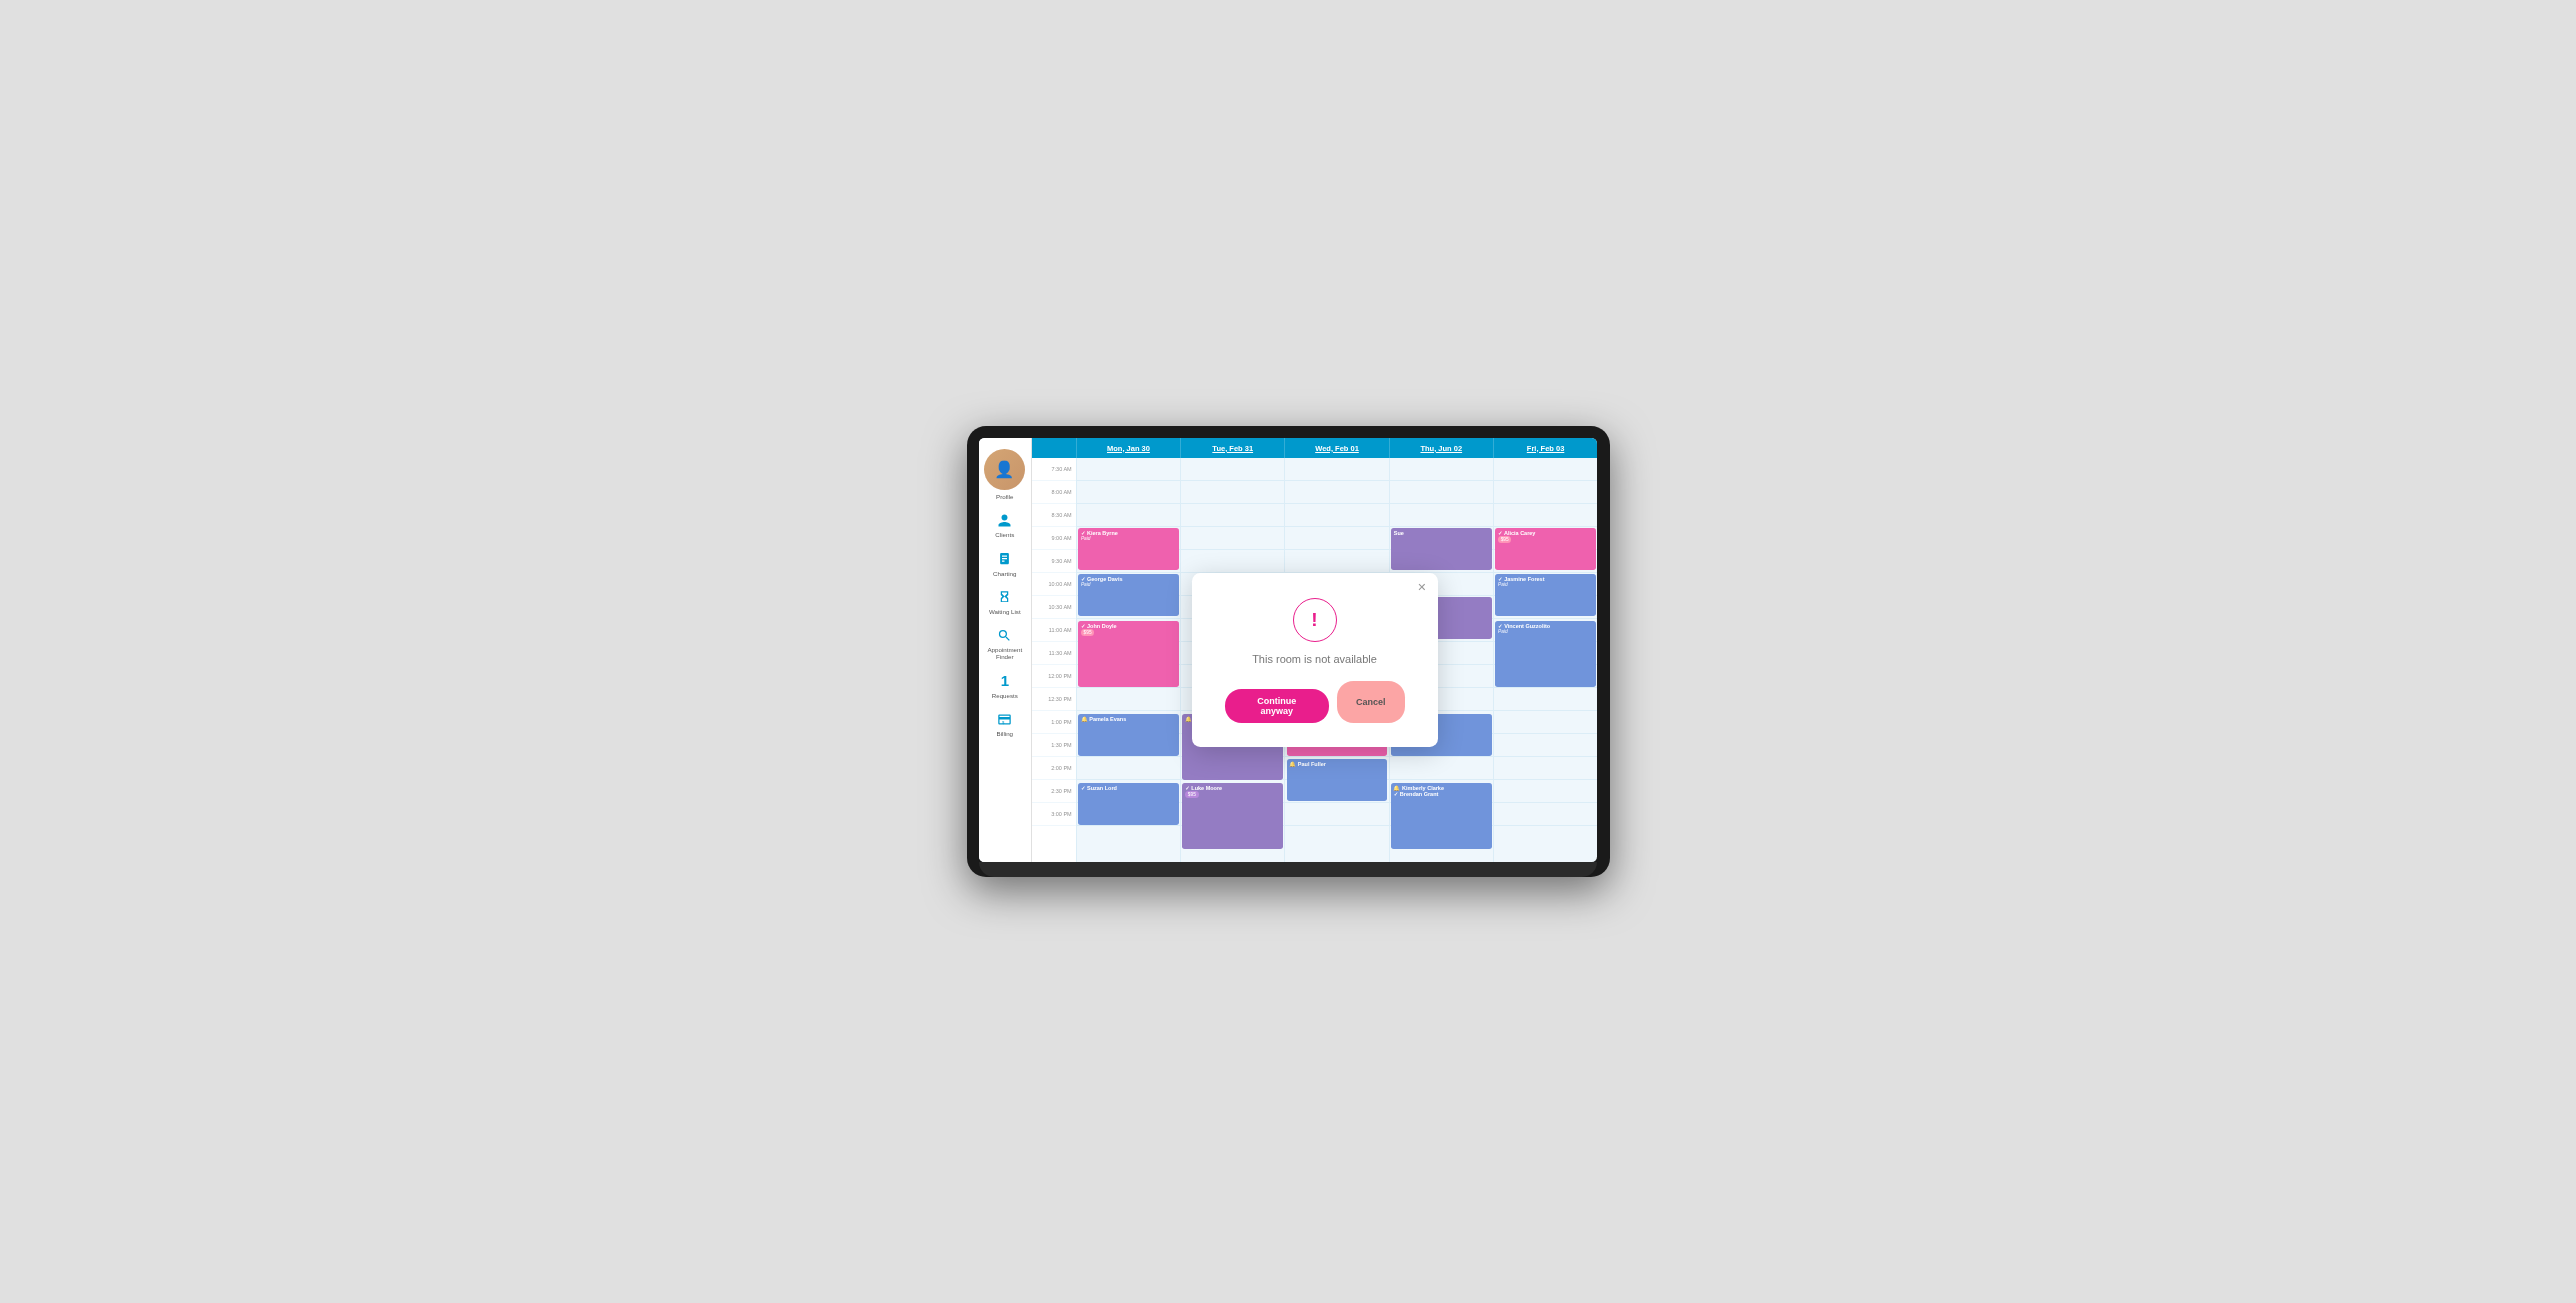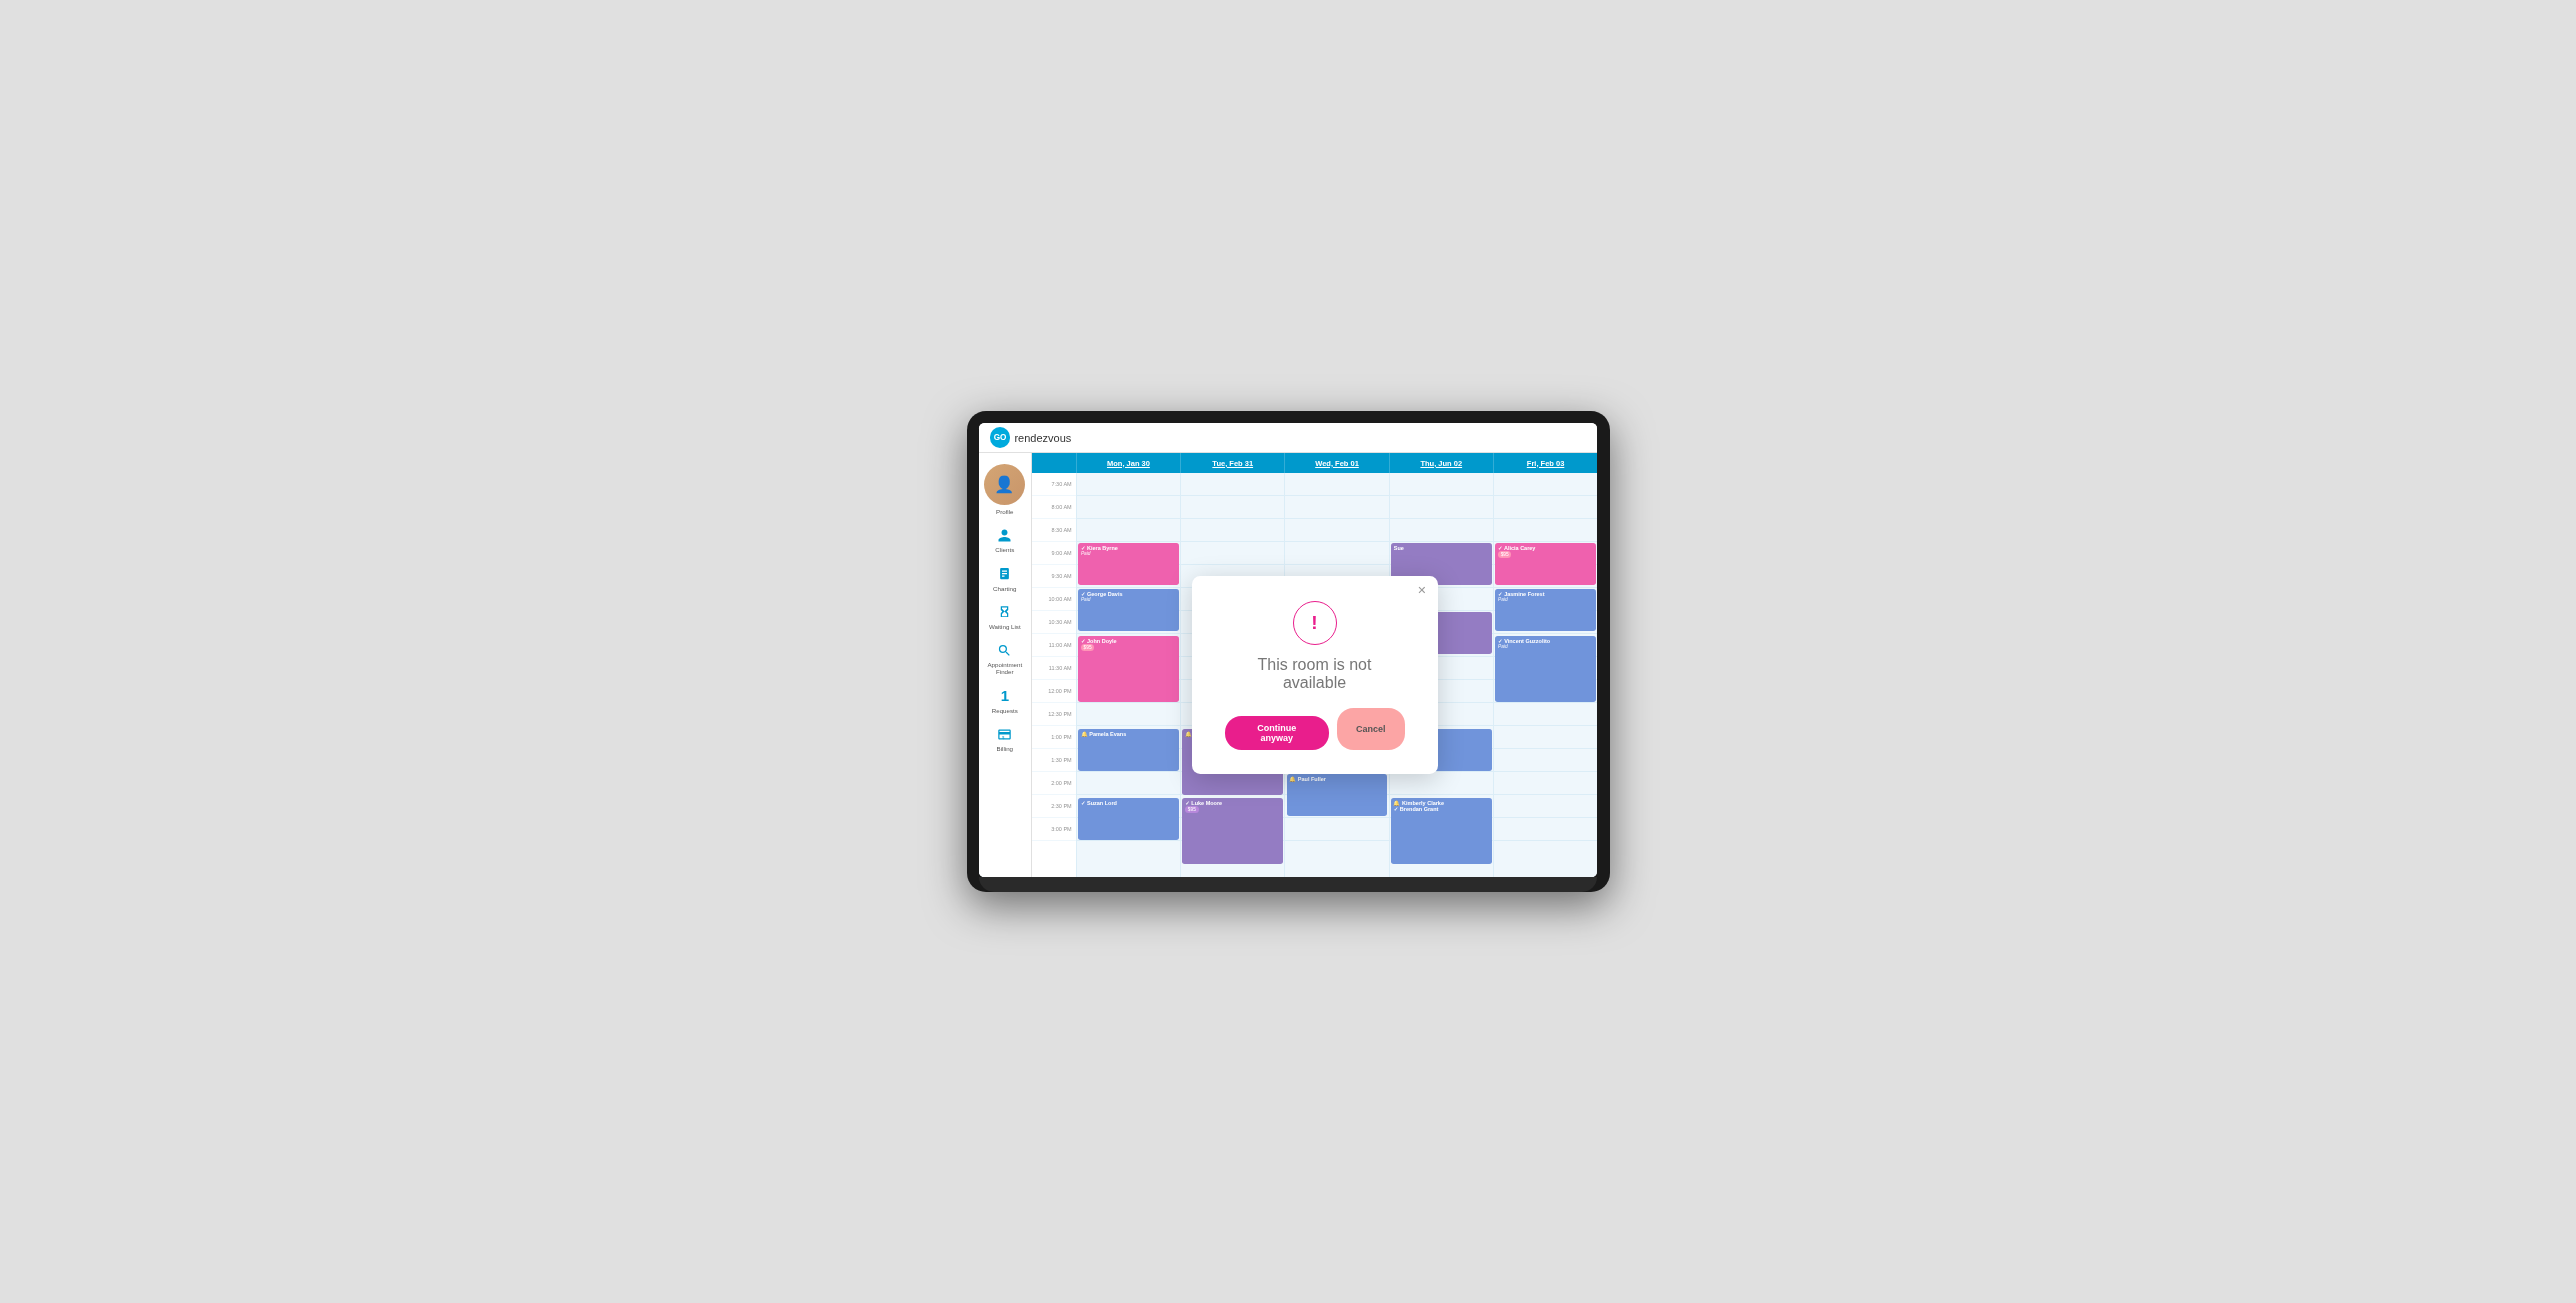--- a/index.html
+++ b/index.html
@@ -238,21 +238,21 @@
       display: flex;
       align-items: center;
       justify-content: center;
       margin: 0 auto 11px;
       color: #e91e8c;
       font-size: 19px;
       font-weight: 700;
     }
     .modal-message {
       color: #777;
-      font-size: 16px;
+      font-size: 11px;
       margin-bottom: 16.4px;
     }
     .modal-actions {
       display: flex;
       gap: 8.2px;
       justify-content: center;
     }
     .btn-continue {
       background: #e91e8c;
       color: white;
@@ -281,28 +281,20 @@
       position: relative;
       overflow: hidden;
     }
   </style>
 </head>
 <body>
 
 <div class="laptop-outer">
   <div class="laptop-screen">
 
-    <div class="app-header">
-      <div class="logo-container">
-        <div class="logo-icon">
-          <span>GO</span>
-        </div>
-        <span class="logo-text">rendezvous</span>
-      </div>
-    </div>
 
     <div class="app-body">
 
       <div class="sidebar">
         <div class="sidebar-item">
           <div class="sidebar-profile">
             <div class="sidebar-profile-img">👤</div>
           </div>
           <span class="label">Profile</span>
         </div>

